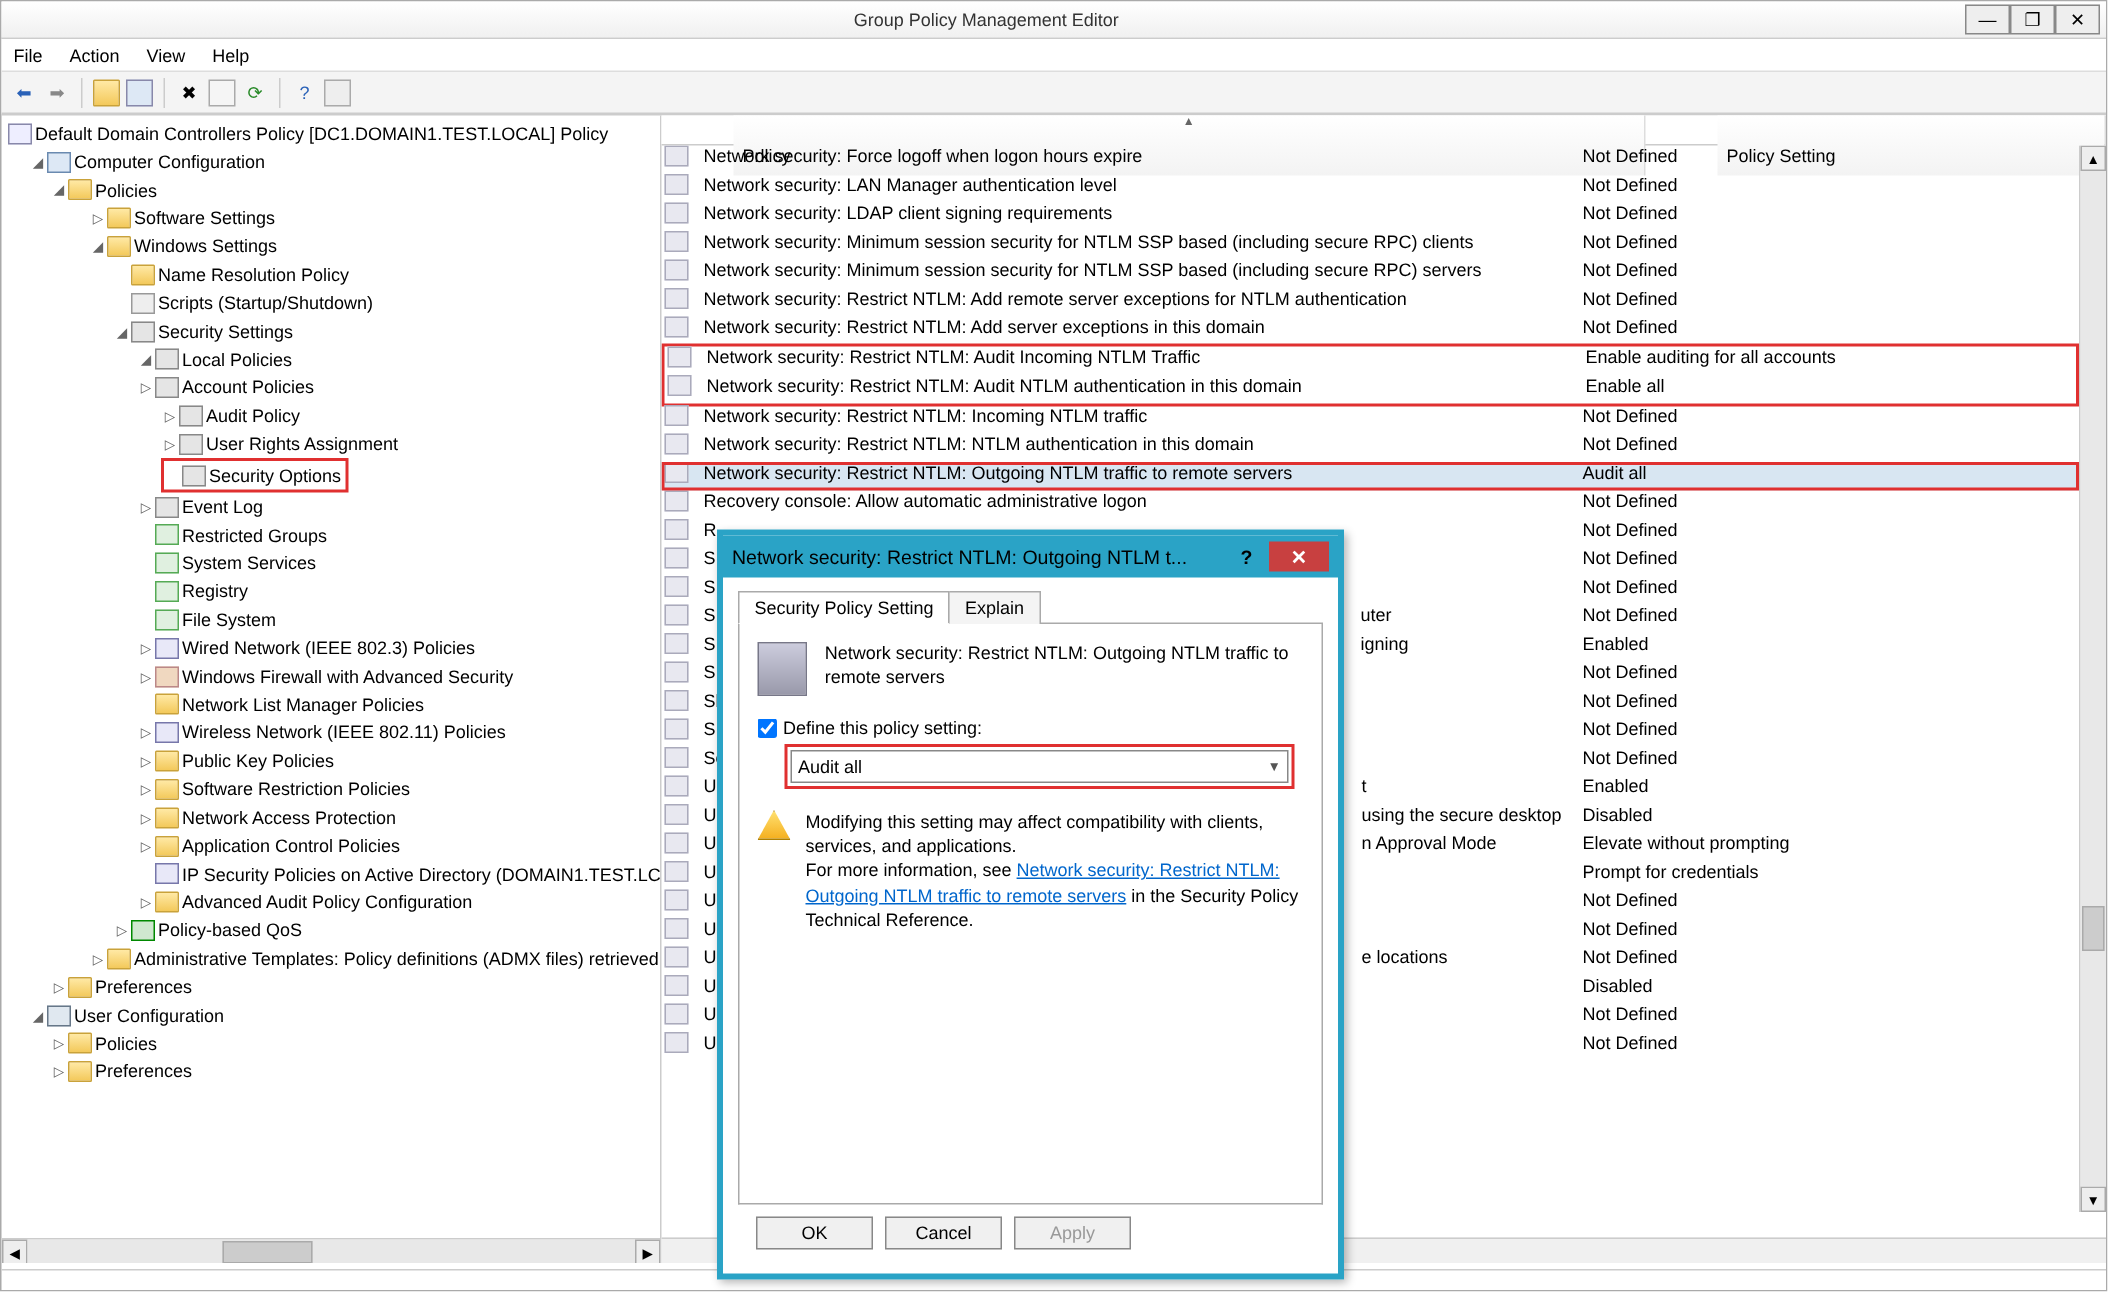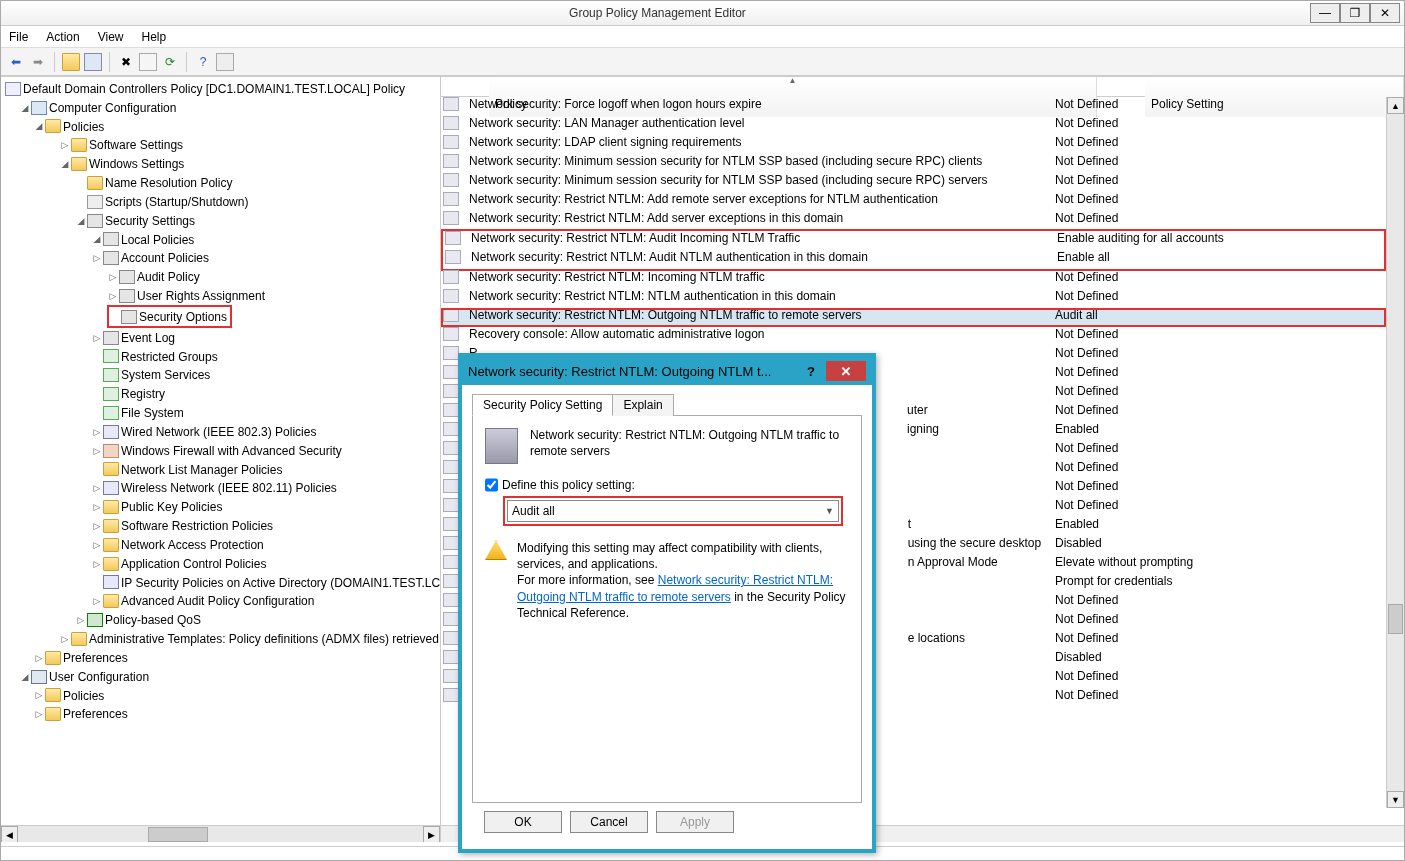--- a/index.html
+++ b/index.html
@@ -63,36 +63,36 @@
 .row .ricon { width: 16px; height: 14px; margin: 0 4px 0 2px; background: #e8e8f0; border: 1px solid #aab; }
 .row.selected { background: #d8e6f2; }
 .row-hl { border: 2px solid #e03030; margin: -1px 0; }
 .list-vscroll { width: 18px; background: #f0f0f0; border-left:1px solid #ccc; position:absolute; right:0; top:0; bottom:17px; display:flex; flex-direction:column;}
 .list-vscroll .sc-btn{ height:17px; border:1px solid #aaa; background:#eee; display:flex;align-items:center;justify-content:center;font-size:9px;}
 .list-vscroll .sc-track{ flex:1; background:#e8e8e8; position:relative;}
 .list-vscroll .sc-thumb{ position:absolute; left:1px; right:1px; top:490px; height:30px; background:#ccc; border:1px solid #aaa;}
 .list-inner { padding-right:18px;}
 .bottom-bar { height:17px; border-top:1px solid #ccc; background:#f0f0f0;}
 
-.dialog { position: absolute; left: 458px; top: 353px; width: 418px; height: 500px; border: 4px solid #2aa3c6; background: #fff; display: flex; flex-direction: column; box-shadow: 2px 2px 6px rgba(0,0,0,0.3); }
+.dialog { position: absolute; left: 478px; top: 353px; width: 418px; height: 500px; border: 4px solid #2aa3c6; background: #fff; display: flex; flex-direction: column; box-shadow: 2px 2px 6px rgba(0,0,0,0.3); }
 .dlg-title { height: 28px; background: #2aa3c6; color: #000; display: flex; align-items: center; padding: 0 6px; font-size: 13px; }
 .dlg-title .t { flex: 1; color:#000; }
 .dlg-btn { width: 30px; height: 20px; display: flex; align-items: center; justify-content: center; font-size: 13px; font-weight: bold; color: #000; }
 .dlg-close { background: #c84040; color: #fff; width:40px;}
 .dlg-help { background: transparent; width:30px;}
 .dlg-body { flex: 1; padding: 8px 10px; display: flex; flex-direction: column; }
 .tabs { display: flex; border-bottom: 1px solid #aaa; }
 .tab { padding: 3px 10px; border: 1px solid #aaa; border-bottom: none; background: #fff; font-size: 12px; margin-right: -1px; position:relative; top:1px;}
 .tab.active { background: #fff; z-index:1; border-bottom:1px solid #fff;}
 .tab.inactive { background: #f4f4f4; }
 .tab-content { border: 1px solid #aaa; border-top:none; flex: 1; padding: 12px; }
 .policy-header { display: flex; gap: 12px; margin-bottom: 14px; }
 .server-icon { width: 40px; height: 36px; background: linear-gradient(to bottom,#ccd,#99a); border:1px solid #778;}
 .policy-name { font-size: 12px; line-height: 1.3; }
-.checkbox-row { display: flex; gap: 4px; margin-bottom: 4px; }
+.checkbox-row { display: flex; align-items: center; gap: 4px; margin-bottom: 4px; }
 .combo-wrap { border: 2px solid #e03030; padding: 2px; margin-left: 18px; width: 340px; }
 .combo { width: 100%; height: 22px; border: 1px solid #888; padding: 0 4px; display:flex; align-items:center; justify-content:space-between; font-size:12px;}
 .combo-arrow { font-size:9px; color:#555;}
 .warn-row { display: flex; gap: 10px; margin-top: 14px; font-size: 12px; line-height: 1.35; }
 .warn-icon { width: 22px; height: 20px; background: linear-gradient(to bottom, #ffe070, #f5b020); border:1px solid #b08000; clip-path: polygon(50% 0, 100% 100%, 0 100%); flex-shrink:0;}
 .link { color: #0066cc; text-decoration: underline; }
 .dlg-buttons { display: flex; justify-content: flex-start; gap: 8px; padding: 8px 12px; }
 .btn { width: 78px; height: 22px; border: 1px solid #888; background: #f0f0f0; font-size: 12px; }
 .btn:disabled { color: #999; }
 .statusbar-row { height: 14px; border-top:1px solid #ccc; margin-top:4px;}

